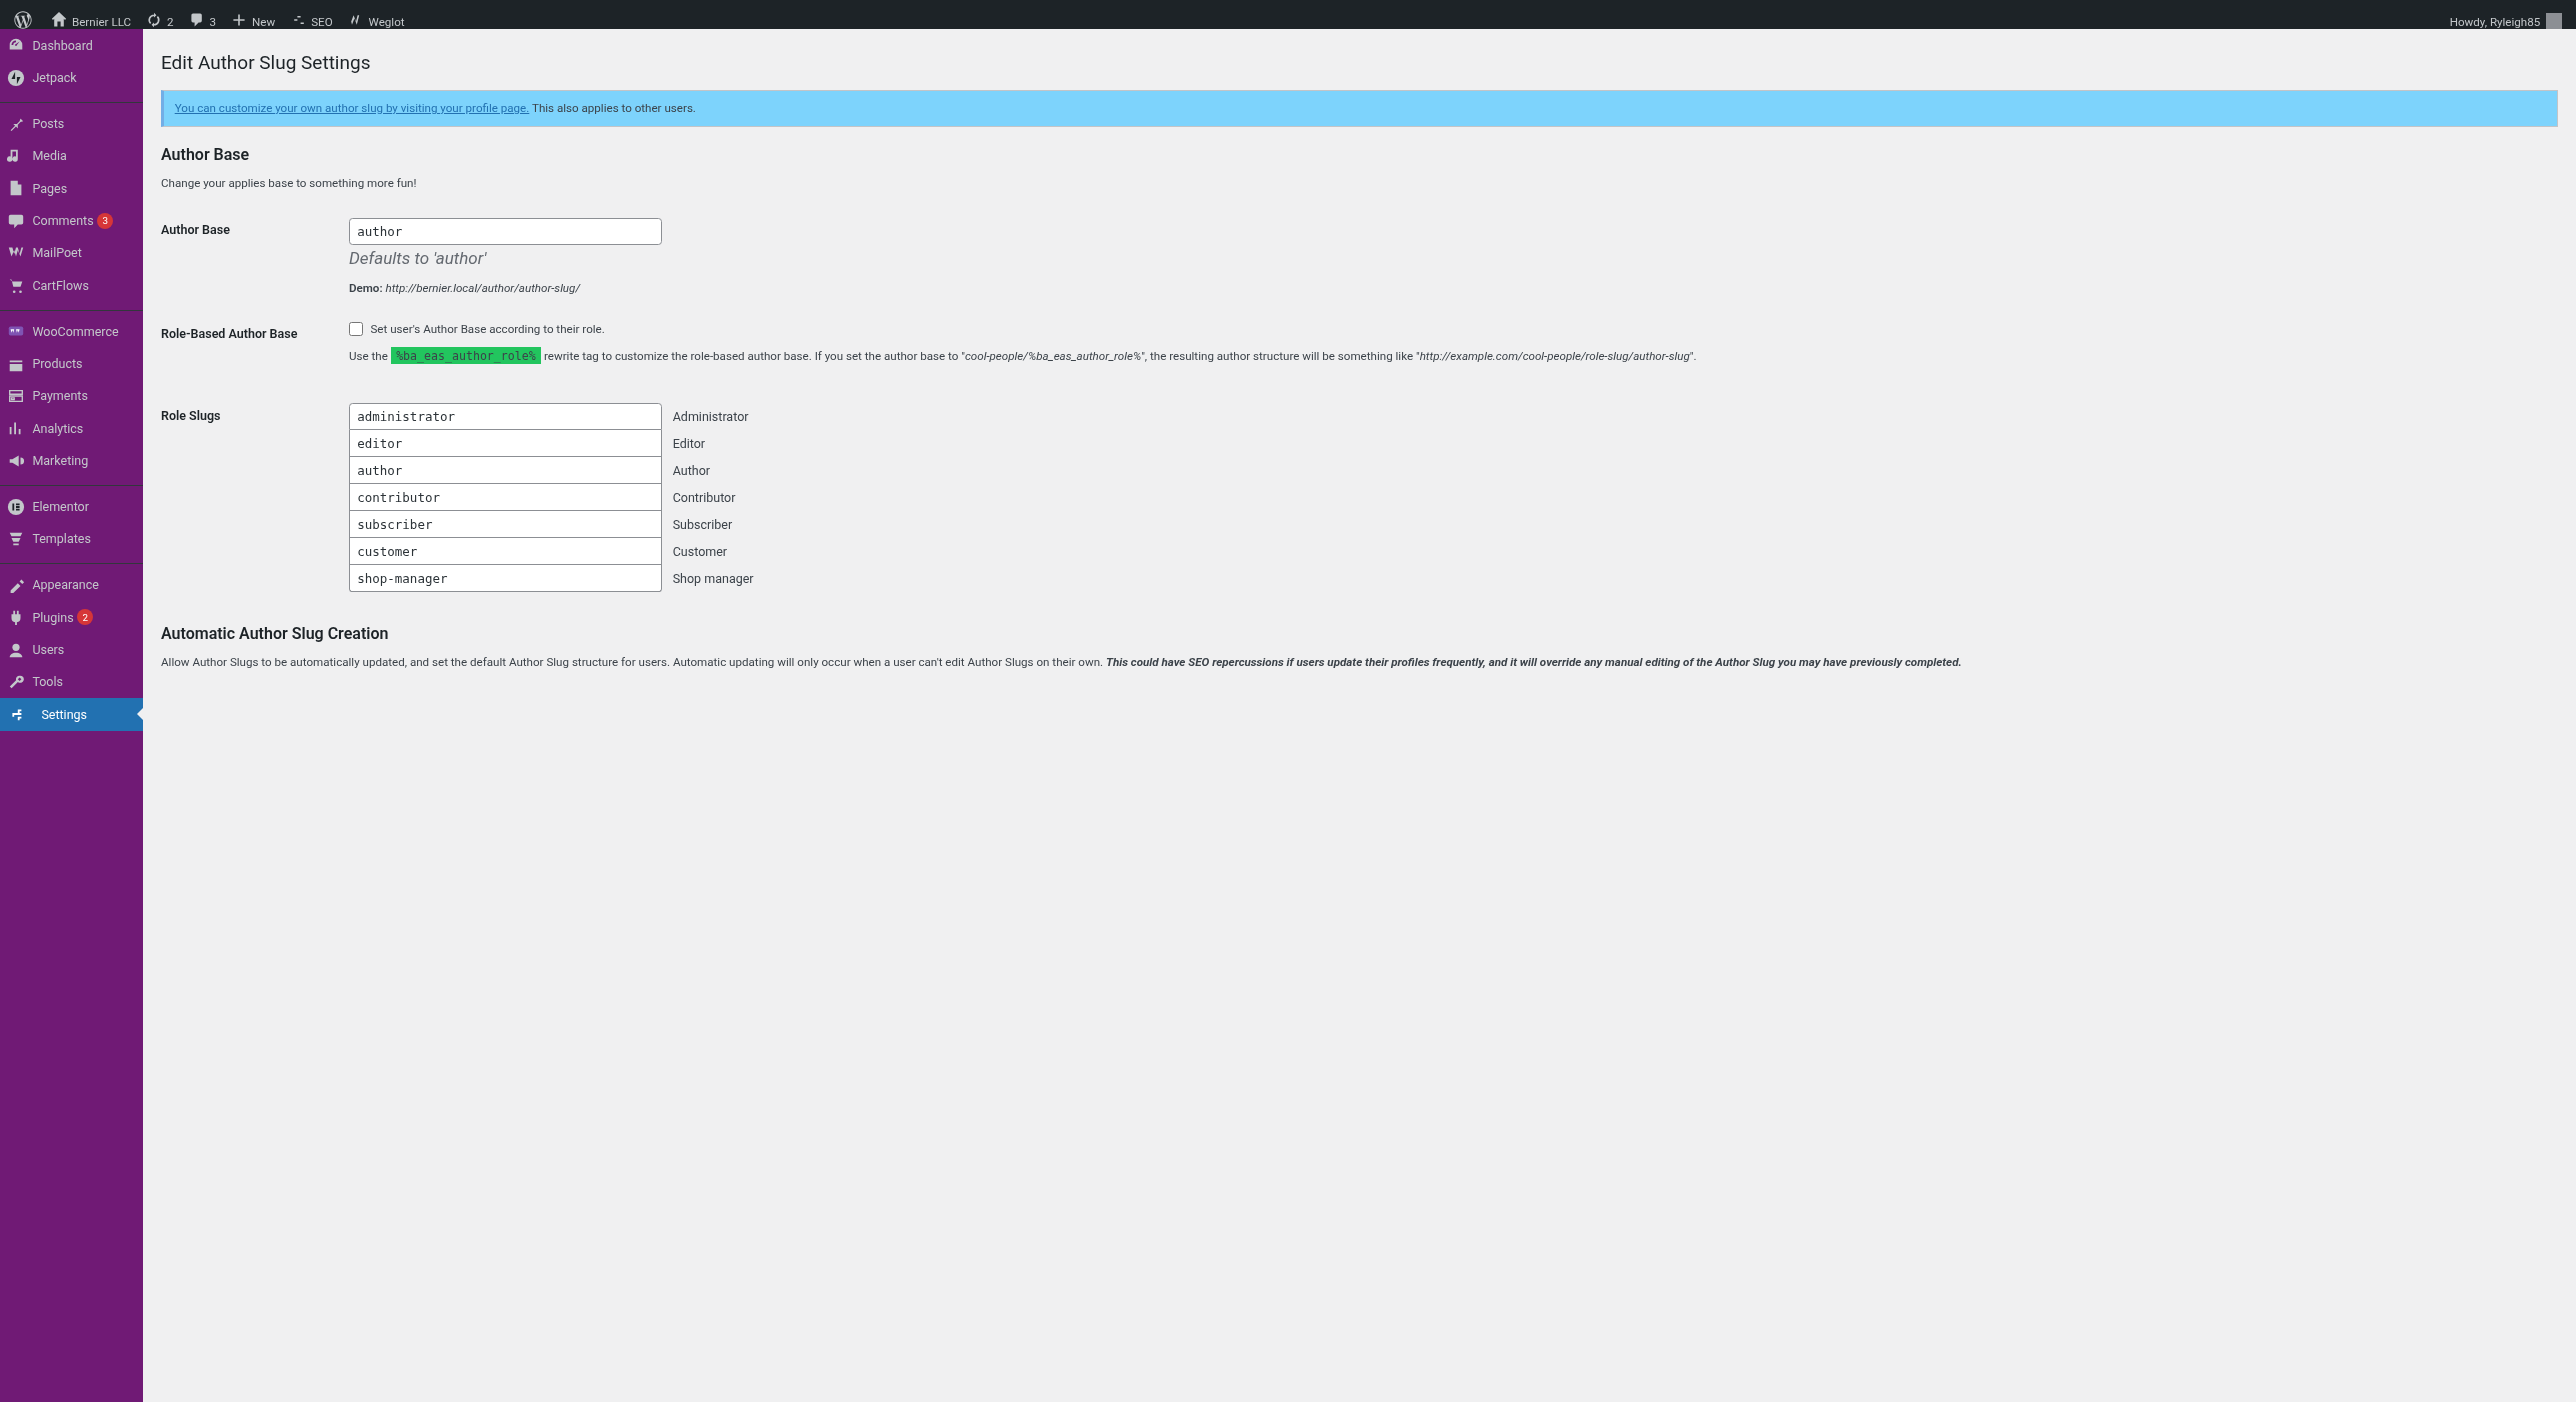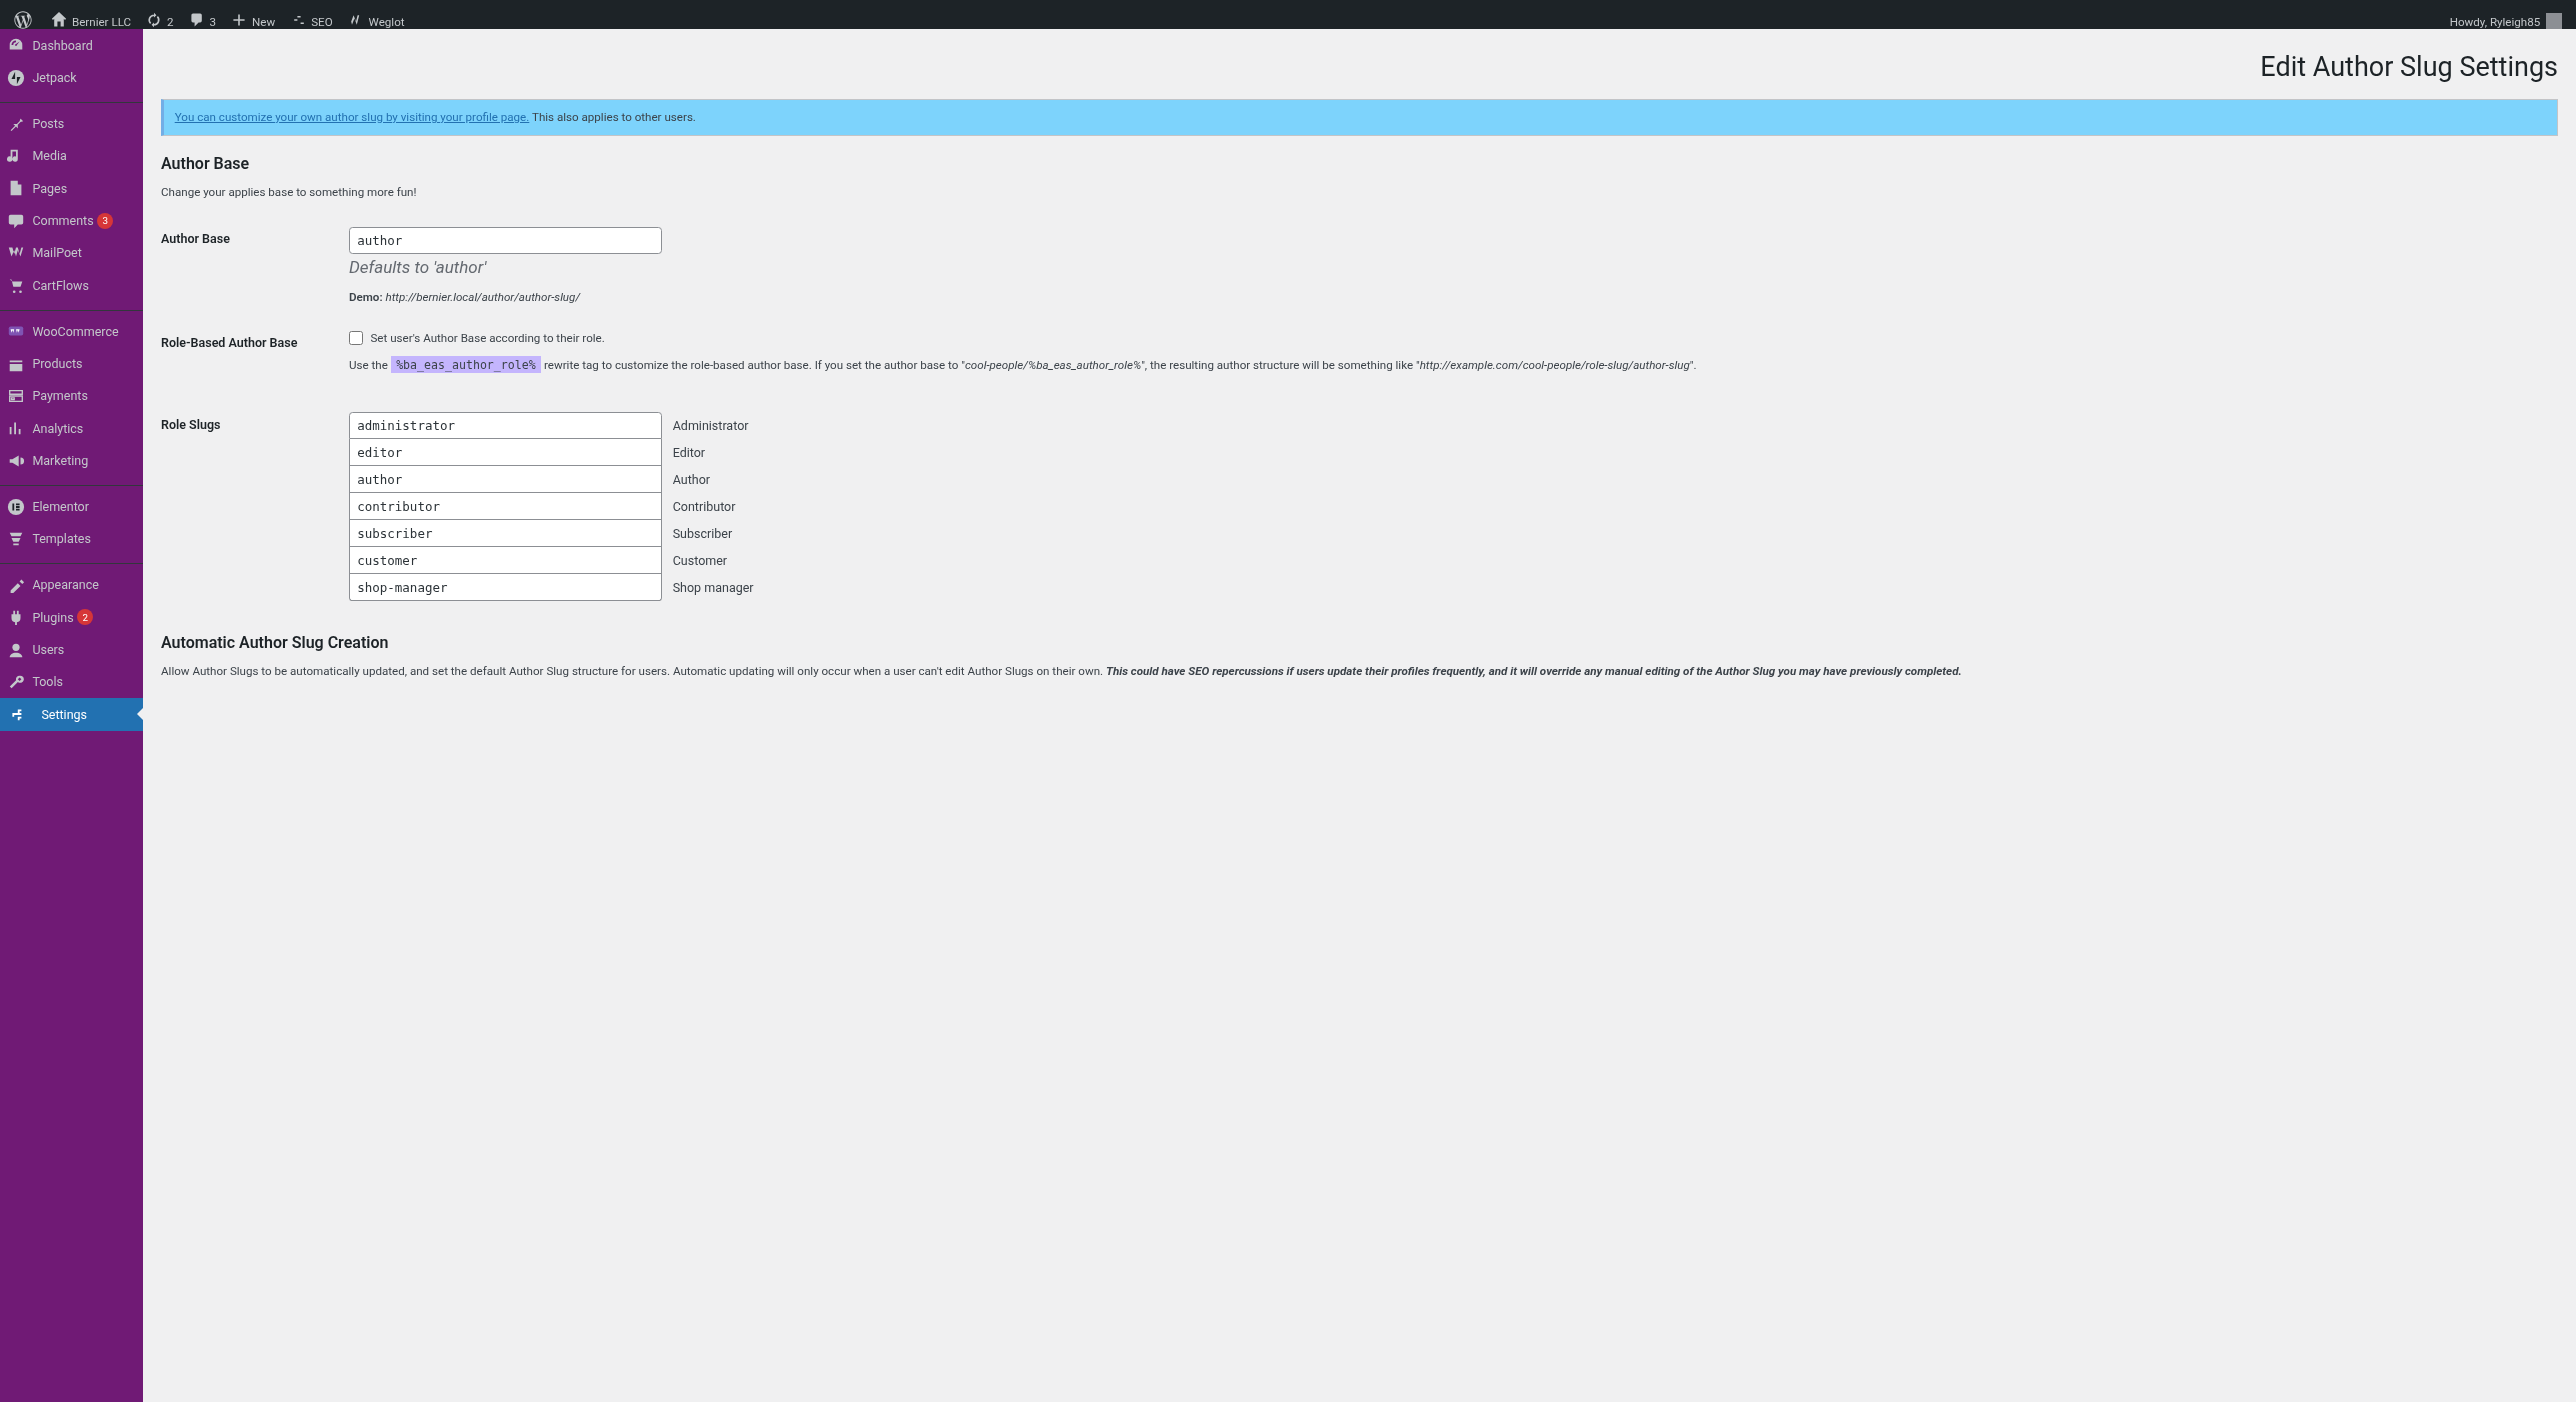--- a/index.html
+++ b/index.html
@@ -11,36 +11,36 @@
 #adminbar .avatar { width: 16px; height: 16px; background: #8c8f94; margin-left: 5.4px; }
 #adminmenu { position: fixed; top: 29px; left: 0; bottom: 0; width: 143px; background: #701a75; color: #c3c7ca; overflow-y: auto; }
 .menu-item { display: flex; align-items: center; padding: 7.2px 7.2px; color: #c3c7ca; font-size: 12.5px; cursor: pointer; position: relative; }
 .menu-item.current { background: #2271b1; color: #fff; gap: 9px; }
 .menu-item.current::after { content: ""; position: absolute; right: -0.9px; top: 50%; transform: translateY(-50%); border: 7.2px solid transparent; border-right-color: #f0f0f1; }
 .menu-item .micon { width: 18px; height: 18px; margin-right: 7.2px; display: inline-flex; align-items: center; justify-content: center; flex-shrink: 0; }
 .menu-sep { height: 4.5px; border-bottom: 0.9px solid #32373c; margin: 4.5px 0; }
 .badge { display: inline-flex; align-items: center; justify-content: center; min-width: 16px; height: 16px; padding: 0 4.5px; border-radius: 8px; background: #d63638; color: #fff; font-size: 9.8px; margin-left: 3.6px; }
 #wpcontent { margin-left: 143px; padding-top: 29px; }
 #wpbody { padding: 9px 18px 36px; }
-h1 { font-size: 27px; font-weight: 400; color: #1d2327; margin: 12.5px 0 16px; text-align: right; }
+h1 { font-size: 19px; font-weight: 400; color: #1d2327; margin: 12.5px 0 16px; }
 h2 { font-size: 16px; font-weight: 600; color: #1d2327; margin: 18px 0 9px; }
 .notice { background: #7dd3fc; border: 0.9px solid #c3c4c7; border-left: 3.6px solid #72aee6; padding: 10.7px; margin: 4.5px 0 13.4px; }
 .notice a { color: #2271b1; text-decoration: underline; }
 p { font-size: 11.6px; line-height: 1.5; margin: 1em 0; }
 .form-table { border-collapse: collapse; width: 100%; margin-top: 9px; }
 .form-table th { text-align: left; vertical-align: top; width: 179px; padding: 18px 9px 18px 0; font-weight: 600; font-size: 12.5px; color: #1d2327; }
 .form-table td { padding: 13.4px 9px; vertical-align: top; font-size: 11.6px; }
 input[type=text] { width: 313px; padding: 3.6px 7.2px; border: 0.9px solid #8c8f94; border-radius: 3.6px; font-family: ui-monospace, Menlo, Consolas, monospace; font-size: 12.5px; height: 27px; background: #fff; color: #2c3338; }
 .description { font-style: italic; color: #646970; font-size: 17px; display: block; margin-top: 3.6px; }
 .demo { margin-top: 12.5px; }
 .demo strong { font-weight: 600; font-style: normal; }
 .demo-url { font-style: italic; color: #3c434a; }
 .checkbox-row { display: flex; align-items: center; margin-bottom: 10.7px; }
 .checkbox-row input[type=checkbox] { width: 14.3px; height: 14.3px; border: 0.9px solid #8c8f94; border-radius: 3.6px; margin-right: 7.2px; }
-.role-help code { background: #c4b5fd; padding: 1.8px 5.4px; font-family: ui-monospace, Menlo, Consolas, monospace; font-size: 11.6px; }
+.role-help code { background: #22c55e; padding: 1.8px 5.4px; font-family: ui-monospace, Menlo, Consolas, monospace; font-size: 11.6px; }
 .role-help em { font-style: italic; }
 .role-row { display: flex; align-items: center; margin-bottom: 0; }
 .role-row input { border-radius: 0; border-top: none; }
 .role-row:first-child input { border-top: 0.9px solid #8c8f94; border-top-left-radius: 3.6px; border-top-right-radius: 3.6px; }
 .role-row:last-child input { border-bottom-left-radius: 3.6px; border-bottom-right-radius: 3.6px; }
 .role-row .rlabel { margin-left: 10.7px; font-size: 12.5px; }
 svg { fill: currentColor; }
 </style>
 </head>
 <body>

